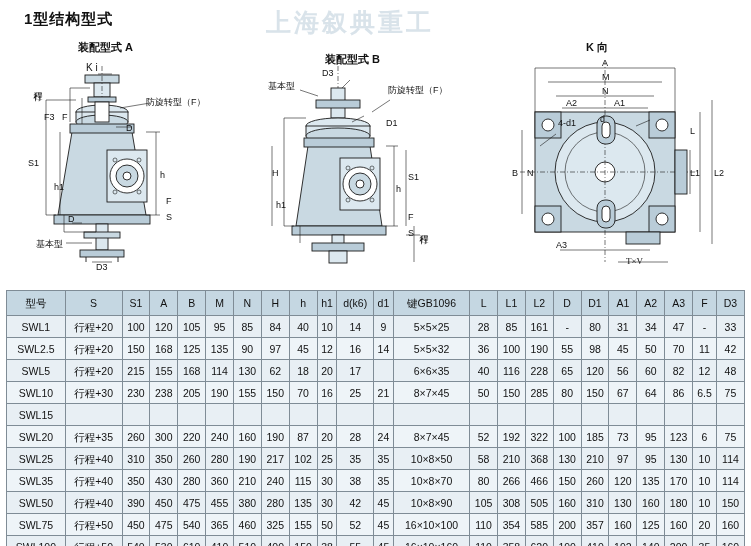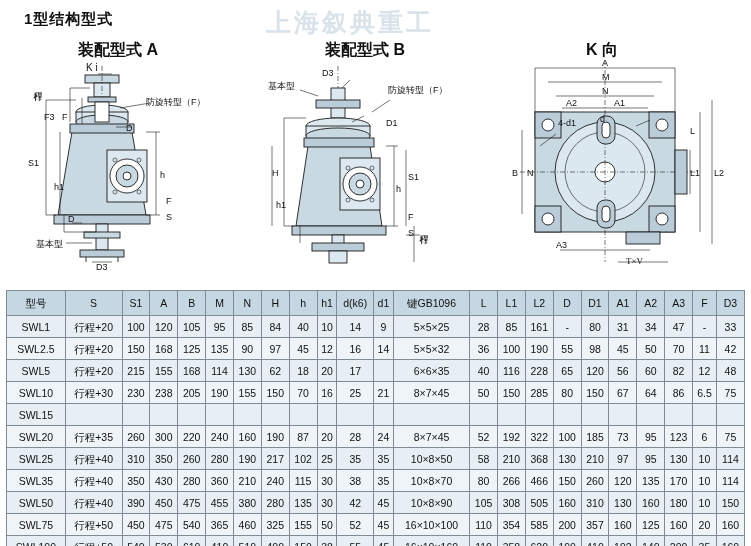--- a/index.html
+++ b/index.html
@@ -21,21 +21,21 @@
     letter-spacing:1px;
   }
   .watermark{
     position:absolute;left:266px;top:6px;
     font-size:25px;font-weight:bold;
     color:#d9e3ea;
     letter-spacing:3px;
     white-space:nowrap;
   }
   .sec-title{
-    position:absolute;font-size:16px;font-weight:bold;color:#111;
+    position:absolute;font-size:11px;font-weight:bold;color:#111;
     white-space:nowrap;
   }
   .lbl{
     position:absolute;font-size:10px;color:#111;white-space:nowrap;
   }
   .lbl-sm{
     position:absolute;font-size:9px;color:#111;white-space:nowrap;
   }
   .vert{
     writing-mode:vertical-rl;text-orientation:upright;
@@ -77,21 +77,21 @@
 </style>
 </head>
 <body>
 
 <div class="page">
 
   <div class="main-title">1型结构型式</div>
   <div class="watermark">上海叙典重工</div>
 
   <div class="sec-title" style="left:78px;top:40px;">装配型式 A</div>
-  <div class="sec-title" style="left:325px;top:40px;">装配型式 B</div>
+  <div class="sec-title" style="left:325px;top:52px;">装配型式 B</div>
   <div class="sec-title" style="left:586px;top:40px;">K 向</div>
 
   <svg class="draw" viewBox="0 0 751 280">
 
     <g>
 
       <rect class="fillA" x="85" y="75" width="34" height="8"></rect>
       <rect class="fillB" x="94" y="83" width="16" height="14"></rect>
       <line class="dash" x1="102" y1="66" x2="102" y2="250"></line>
 

